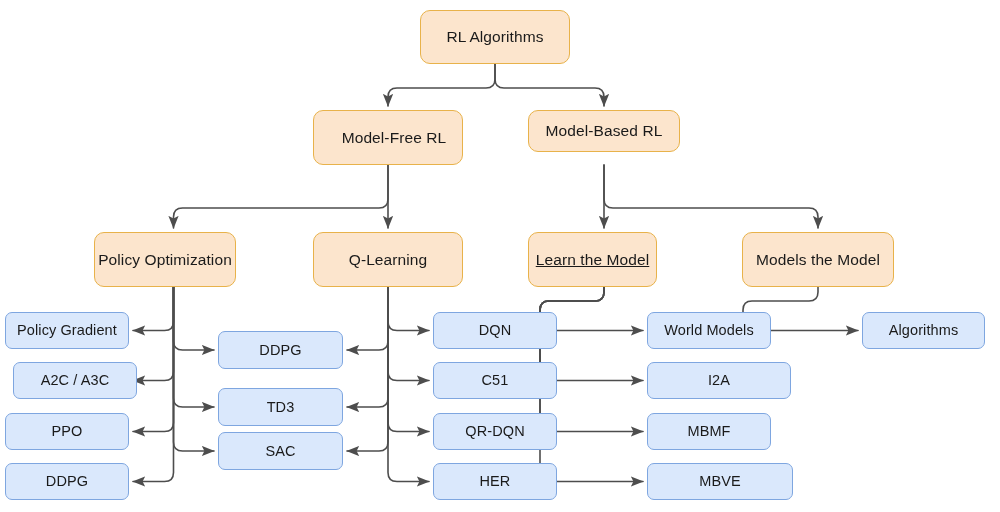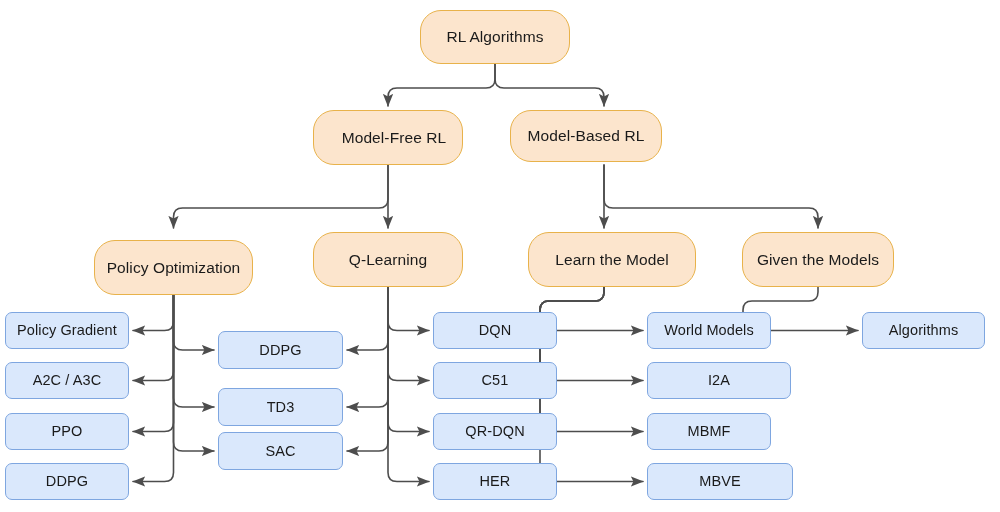--- a/index.html
+++ b/index.html
@@ -35,21 +35,21 @@
     text-align: center;
     line-height: 1.15;
     color: #1a1a1a;
     letter-spacing: 0.1px;
     white-space: nowrap;
   }
   .node.cat {
     background: #fce5cd;
     border-color: #e8b24a;
     font-size: 15.5px;
-    border-radius: 21px;
+    border-radius: 10px;
   }
   .node.leaf {
     background: #dae8fc;
     border-color: #7ea6e0;
     font-size: 14.5px;
     border-radius: 7px;
   }
   .node .label {
     display: block;
     padding: 0 6px;
@@ -93,39 +93,39 @@
         <path d="M 818 287 L 818 292 Q 818 301 809 301 L 752 301 Q 743 301 743 310 L 743 321.5 Q 743 330.5 752 330.5 L 858 330.5" fill="none" stroke="#4d4d4d" stroke-width="1.6" stroke-linecap="round" marker-end="url(#arrow)"></path>
       </g>
   </svg>
   <div id="nodes">
       <div class="node cat" style="left: 420px; top: 10px; width: 150px; height: 54px;">
         <span class="label">RL Algorithms</span>
       </div>
       <div class="node cat" style="left: 313px; top: 110px; width: 150px; height: 55px; padding-left: 12px;">
         <span class="label">Model-Free RL</span>
       </div>
-      <div class="node cat" style="left: 510px; top: 110px; width: 152px; height: 52px;">
+      <div class="node cat" style="left: 528px; top: 110px; width: 152px; height: 42px;">
         <span class="label">Model-Based RL</span>
       </div>
-      <div class="node cat" style="left: 94px; top: 232px; width: 159px; height: 55px; margin-top: 8px;">
+      <div class="node cat" style="left: 94px; top: 232px; width: 142px; height: 55px;">
         <span class="label">Policy Optimization</span>
       </div>
       <div class="node cat" style="left: 313px; top: 232px; width: 150px; height: 55px;">
         <span class="label">Q-Learning</span>
       </div>
-      <div class="node cat" style="left: 528px; top: 232px; width: 168px; height: 55px;">
+      <div class="node cat" style="left: 528px; top: 232px; width: 129px; height: 55px; text-decoration: underline;">
         <span class="label">Learn the Model</span>
       </div>
       <div class="node cat" style="left: 742px; top: 232px; width: 152px; height: 55px;">
-        <span class="label">Given the Models</span>
+        <span class="label">Models the Model</span>
       </div>
       <div class="node leaf" style="left: 5px; top: 312px; width: 124px; height: 37px;">
         <span class="label">Policy Gradient</span>
       </div>
-      <div class="node leaf" style="left: 5px; top: 362px; width: 124px; height: 37px;">
+      <div class="node leaf" style="left: 13px; top: 362px; width: 124px; height: 37px;">
         <span class="label">A2C / A3C</span>
       </div>
       <div class="node leaf" style="left: 5px; top: 413px; width: 124px; height: 37px;">
         <span class="label">PPO</span>
       </div>
       <div class="node leaf" style="left: 5px; top: 463px; width: 124px; height: 37px;">
         <span class="label">DDPG</span>
       </div>
       <div class="node leaf" style="left: 218px; top: 331px; width: 125px; height: 38px;">
         <span class="label">DDPG</span>

